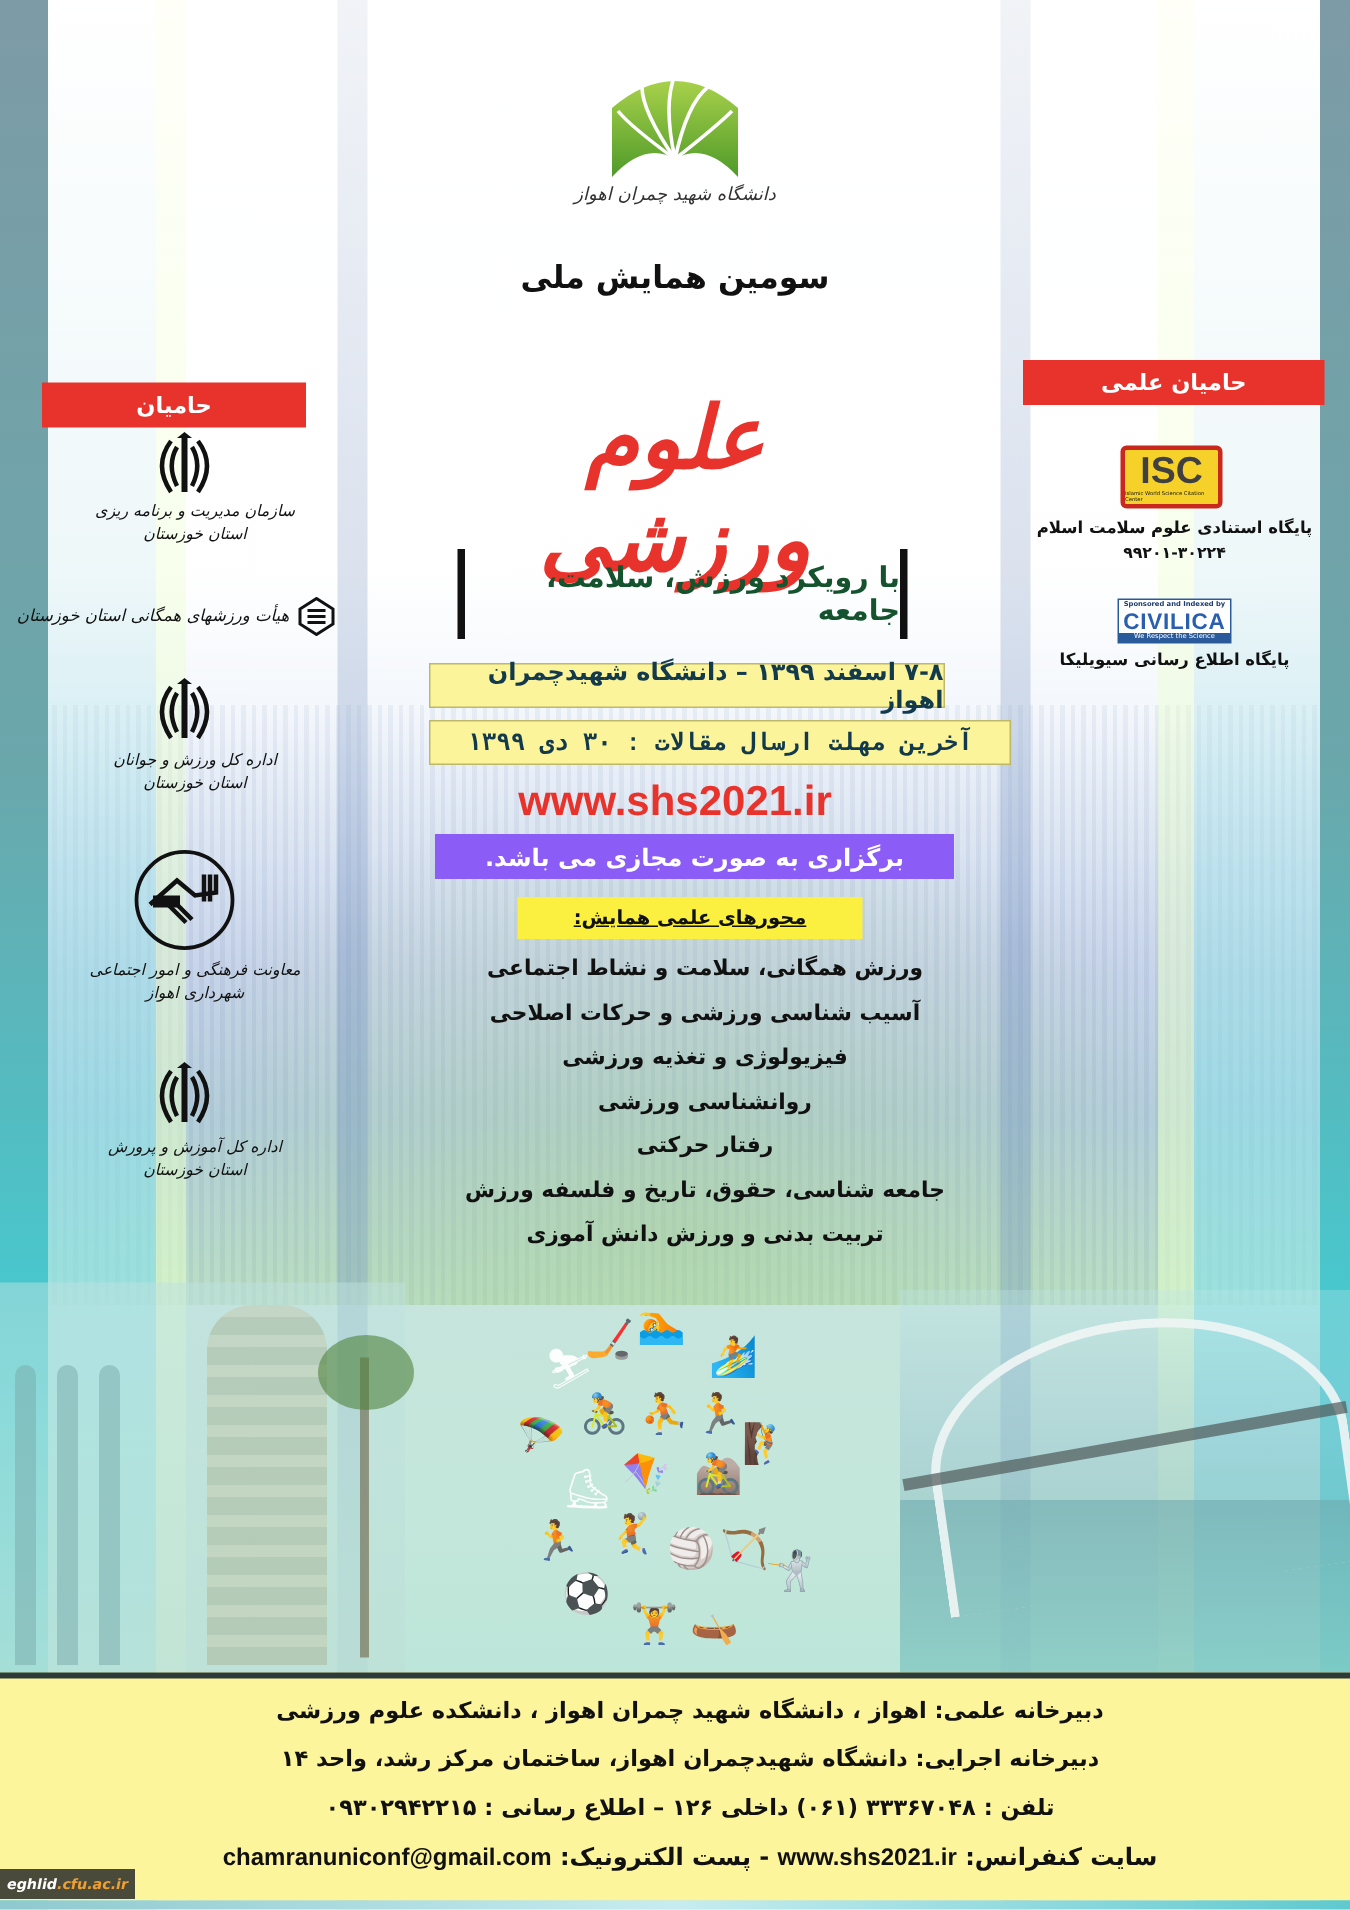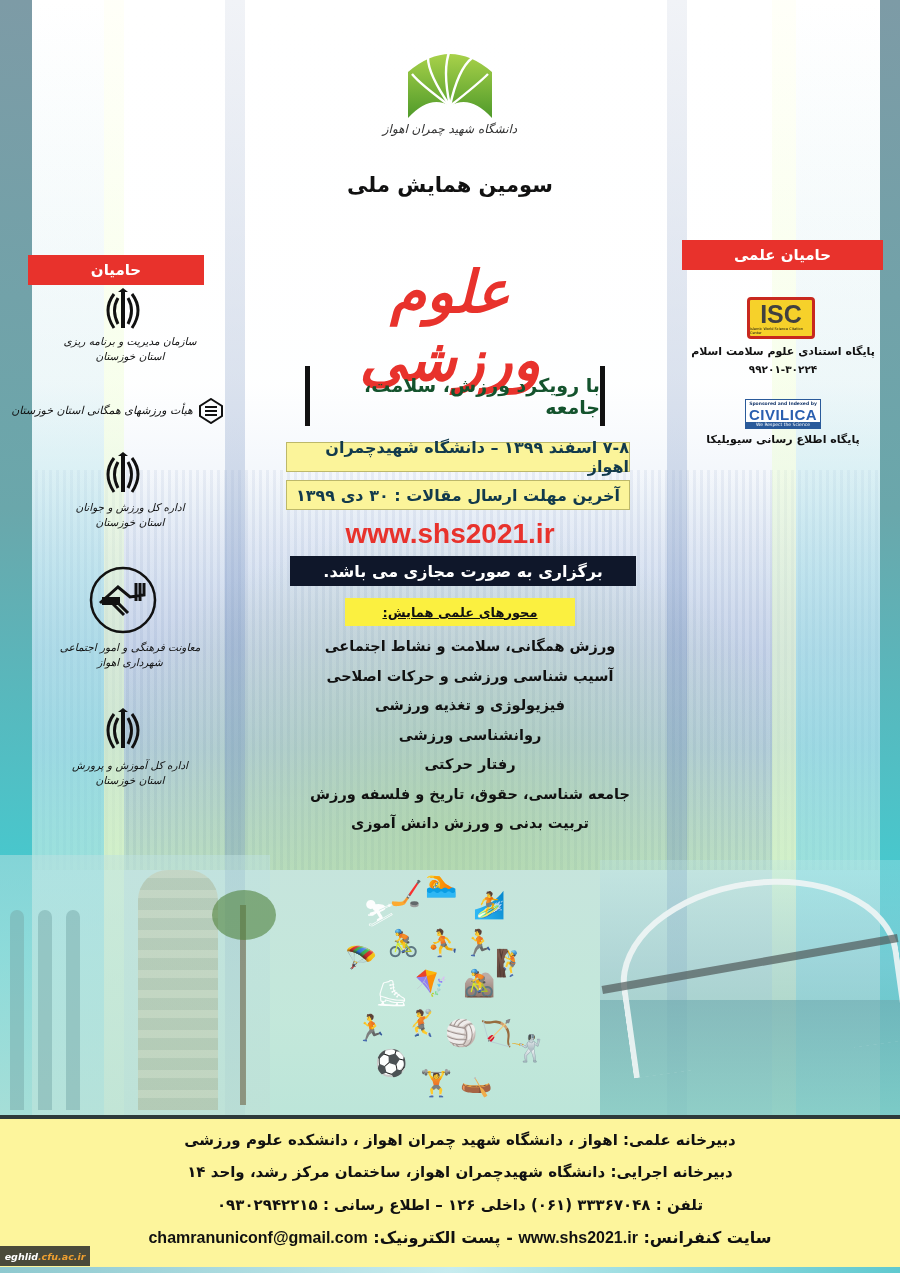--- a/index.html
+++ b/index.html
@@ -86,29 +86,29 @@
     border-left: 5px solid #111; border-right: 5px solid #111;
     display: flex; align-items: center; justify-content: center;
     font-size: 19px; font-weight: bold; color: #14532d;
   }
   .yellow-box {
     position: absolute; background: #fbf49a; border: 1px solid #bdb86a;
     display: flex; align-items: center; justify-content: center;
     font-weight: bold; color: #123a4c; font-size: 16px;
   }
   .date-box { left: 286px; width: 344px; top: 442px; height: 30px; padding-left: 29px; }
-  .deadline-box { left: 286px; width: 344px; top: 480px; height: 30px; }
+  .deadline-box { left: 286px; width: 388px; top: 480px; height: 30px; font-family: Liberation Mono, monospace; }
   .website {
     position: absolute; left: 300px; width: 300px; top: 518px; text-align: center;
     direction: ltr; font-family: "Liberation Sans", sans-serif; font-weight: bold;
     font-size: 28px; color: #e8322c;
   }
   .virtual-banner {
     position: absolute; left: 290px; width: 346px; top: 556px; height: 30px;
-    background: #0f172a; color: #fff; font-size: 16px; font-weight: bold;
+    background: #8b5cf6; color: #fff; font-size: 16px; font-weight: bold;
     display: flex; align-items: center; justify-content: center;
   }
   .axes-title {
     position: absolute; left: 345px; width: 230px; top: 598px; height: 28px;
     background: #fbf040; color: #111; font-size: 13px; font-weight: bold;
     display: flex; align-items: center; justify-content: center;
   }
   .axes-title span { text-decoration: underline; }
   .axes-list { position: absolute; left: 280px; width: 380px; top: 632px; list-style: none; text-align: center; }
   .axes-list li { height: 29.5px; line-height: 29.5px; font-size: 14.5px; font-weight: bold; color: #111; }

